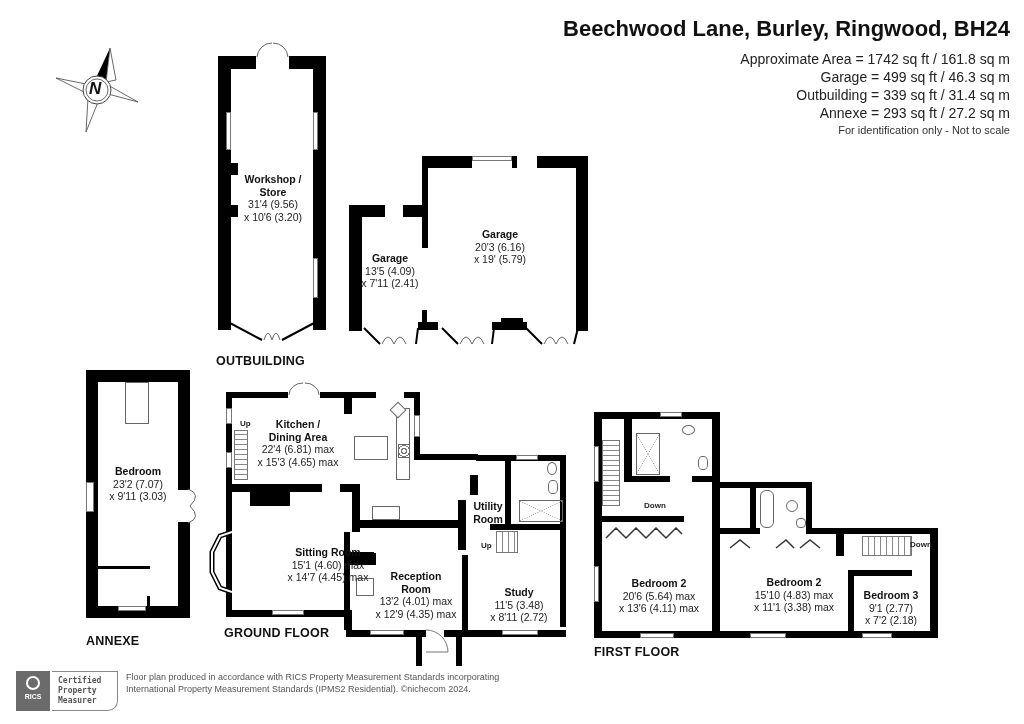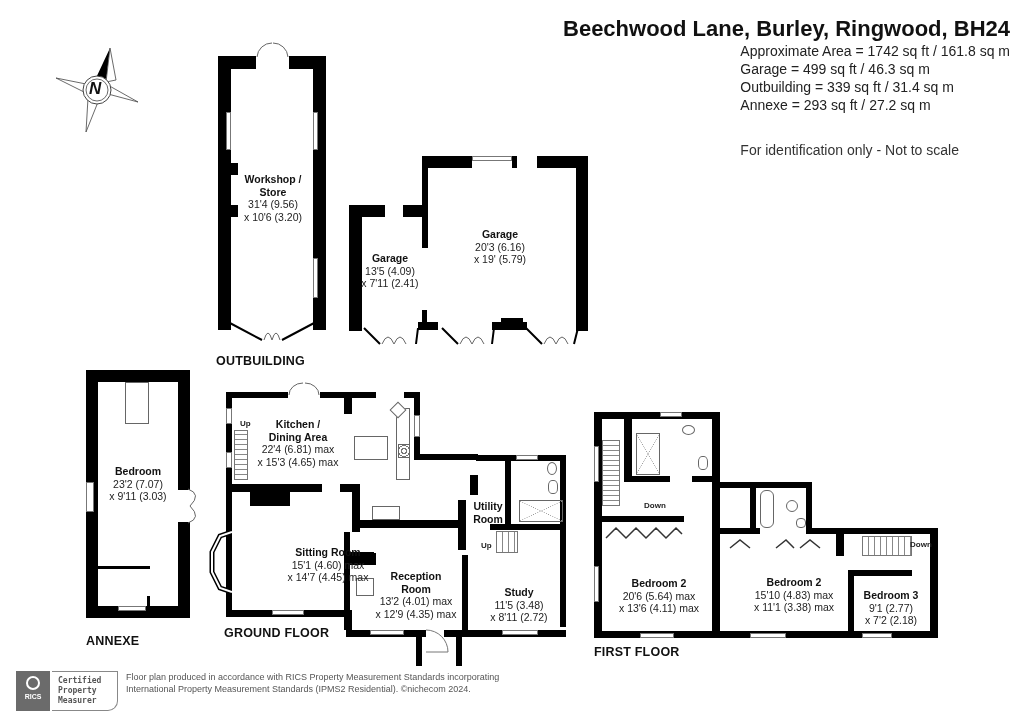--- a/index.html
+++ b/index.html
@@ -6,22 +6,22 @@
   body{width:1024px;height:724px;position:relative;overflow:hidden;font-family:"Liberation Sans",sans-serif;color:#111;}
   .abs{position:absolute;}
   .w{position:absolute;background:#000;}
   .win{position:absolute;background:#fff;border:1px solid #777;box-sizing:border-box;}
   .fix{position:absolute;border:1px solid #666;box-sizing:border-box;background:#fff;}
   .lbl{position:absolute;text-align:center;font-size:10.5px;line-height:12.5px;color:#222;white-space:nowrap;}
   .lbl b{display:block;font-weight:bold;color:#111;}
   .lbl span{display:block;}
   .sec{position:absolute;font-weight:bold;font-size:12.5px;letter-spacing:0.2px;color:#111;}
   .title{position:absolute;right:14px;top:16px;font-size:22px;font-weight:bold;white-space:nowrap;}
-  .areas{position:absolute;right:14px;top:42px;font-size:14px;line-height:18px;color:#222;}
-  .areas .note{font-size:14px;line-height:16px;color:#333;margin-top:28px;}
+  .areas{position:absolute;right:14px;top:50px;text-align:right;font-size:14px;line-height:18px;color:#222;}
+  .areas .note{font-size:11px;line-height:16px;color:#333;}
   .stairs{position:absolute;box-sizing:border-box;border:1px solid #777;
     background:repeating-linear-gradient(0deg,#fff 0 4px,#888 4px 5px);}
   .stairsv{position:absolute;box-sizing:border-box;border:1px solid #777;
     background:repeating-linear-gradient(90deg,#fff 0 5px,#888 5px 6px);}
   .small{position:absolute;font-size:8px;font-weight:bold;color:#222;}
   .footer-text{position:absolute;left:126px;top:672px;font-size:9px;line-height:11.5px;color:#555;}
   .rics{position:absolute;left:16px;top:671px;width:102px;height:40px;}
   .rics .logo{position:absolute;left:0;top:0;width:34px;height:40px;background:#6b6b6b;color:#fff;font-size:7px;text-align:center;box-sizing:border-box;padding-top:22px;font-weight:bold;}
   .rics .logo .ring{position:absolute;left:10px;top:5px;width:14px;height:14px;border:2px solid #fff;border-radius:50%;box-sizing:border-box;}
   .rics .badge{position:absolute;left:36px;top:0;width:66px;height:40px;border:1px solid #888;border-left:none;border-radius:0 0 10px 0;box-sizing:border-box;font-family:"DejaVu Sans Mono",monospace;font-size:8px;line-height:10px;color:#555;padding:4px 0 0 6px;font-weight:bold;}

